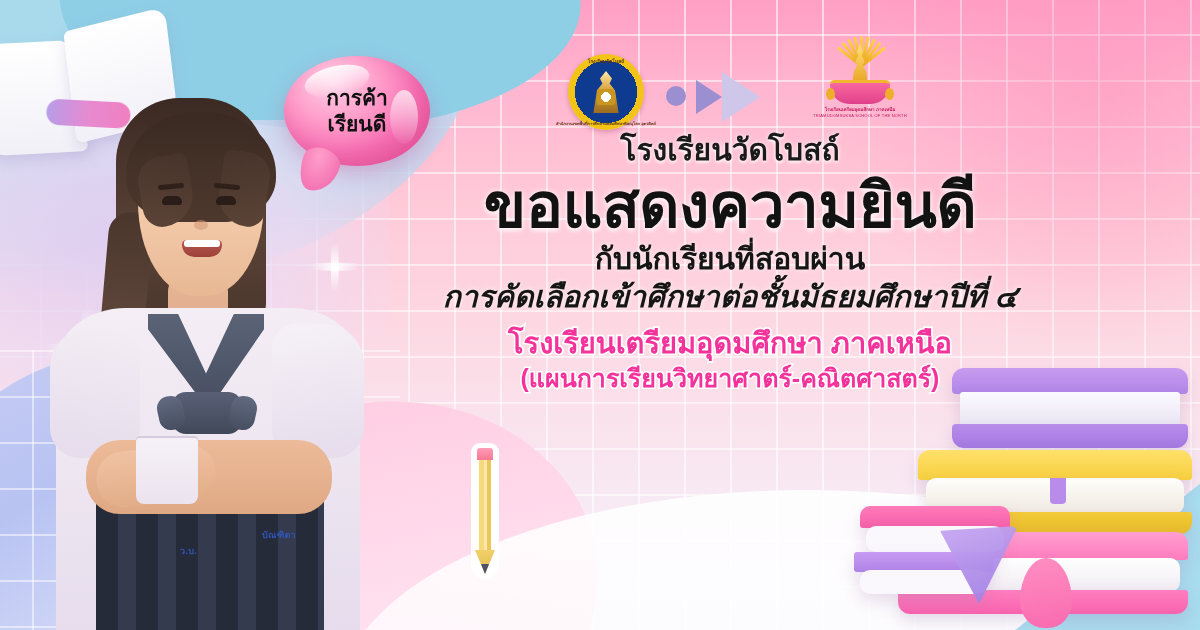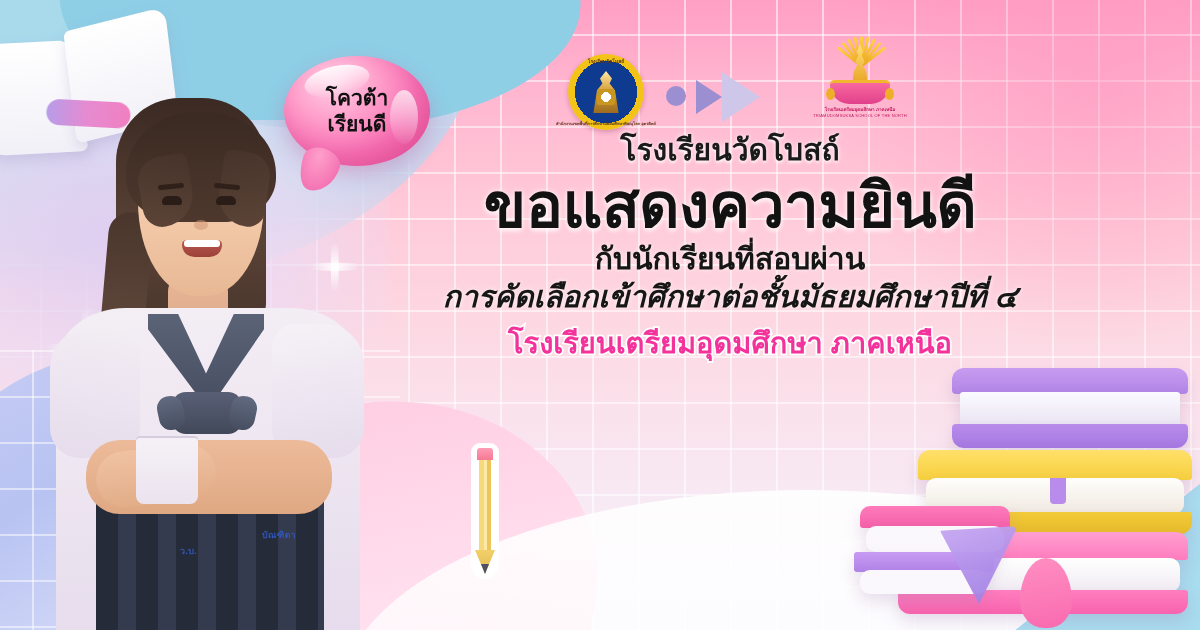--- a/index.html
+++ b/index.html
@@ -443,21 +443,21 @@
     <div class="bow"></div>
     <div class="arms"></div>
     <div class="pocket"></div>
     <div class="badge-txt badge1">ว.บ.</div>
     <div class="badge-txt badge2">บัณฑิตา</div>
   </div>
 
   <div class="bubble">
     <div class="gloss"></div>
       <div class="gloss2"></div>
-    <div class="bubble-line">โควต้า</div>
+    <div class="bubble-line">การค้า</div>
     <div class="bubble-line">เรียนดี</div>
   </div>
 
   <div class="logos">
     <div class="logo-left">
       <div class="ring-txt">
         <span>โรงเรียนวัดโบสถ์</span>
         <span class="bot">สำนักงานเขตพื้นที่การศึกษามัธยมศึกษาพิษณุโลก อุตรดิตถ์</span>
       </div>
       <div class="emblem"></div>
@@ -489,20 +489,21 @@
       <div class="cap2">TRIAMUDOMSUKSA SCHOOL OF THE NORTH</div>
     </div>
   </div>
 
   <div class="textblock">
     <div class="t-school">โรงเรียนวัดโบสถ์</div>
     <div class="t-congrats">ขอแสดงความยินดี</div>
     <div class="t-sub1">กับนักเรียนที่สอบผ่าน</div>
     <div class="t-sub2">การคัดเลือกเข้าศึกษาต่อชั้นมัธยมศึกษาปีที่ ๔</div>
     <div class="t-pink1">โรงเรียนเตรียมอุดมศึกษา ภาคเหนือ</div>
+    <div class="t-pink2">(แผนการเรียนวิทยาศาตร์-คณิตศาสตร์)</div>
   </div>
 
   <div class="pencil">
     <div class="outline"></div>
     <div class="eraser"></div>
     <div class="body"></div>
     <div class="tip"></div>
     <div class="lead"></div>
   </div>
 

